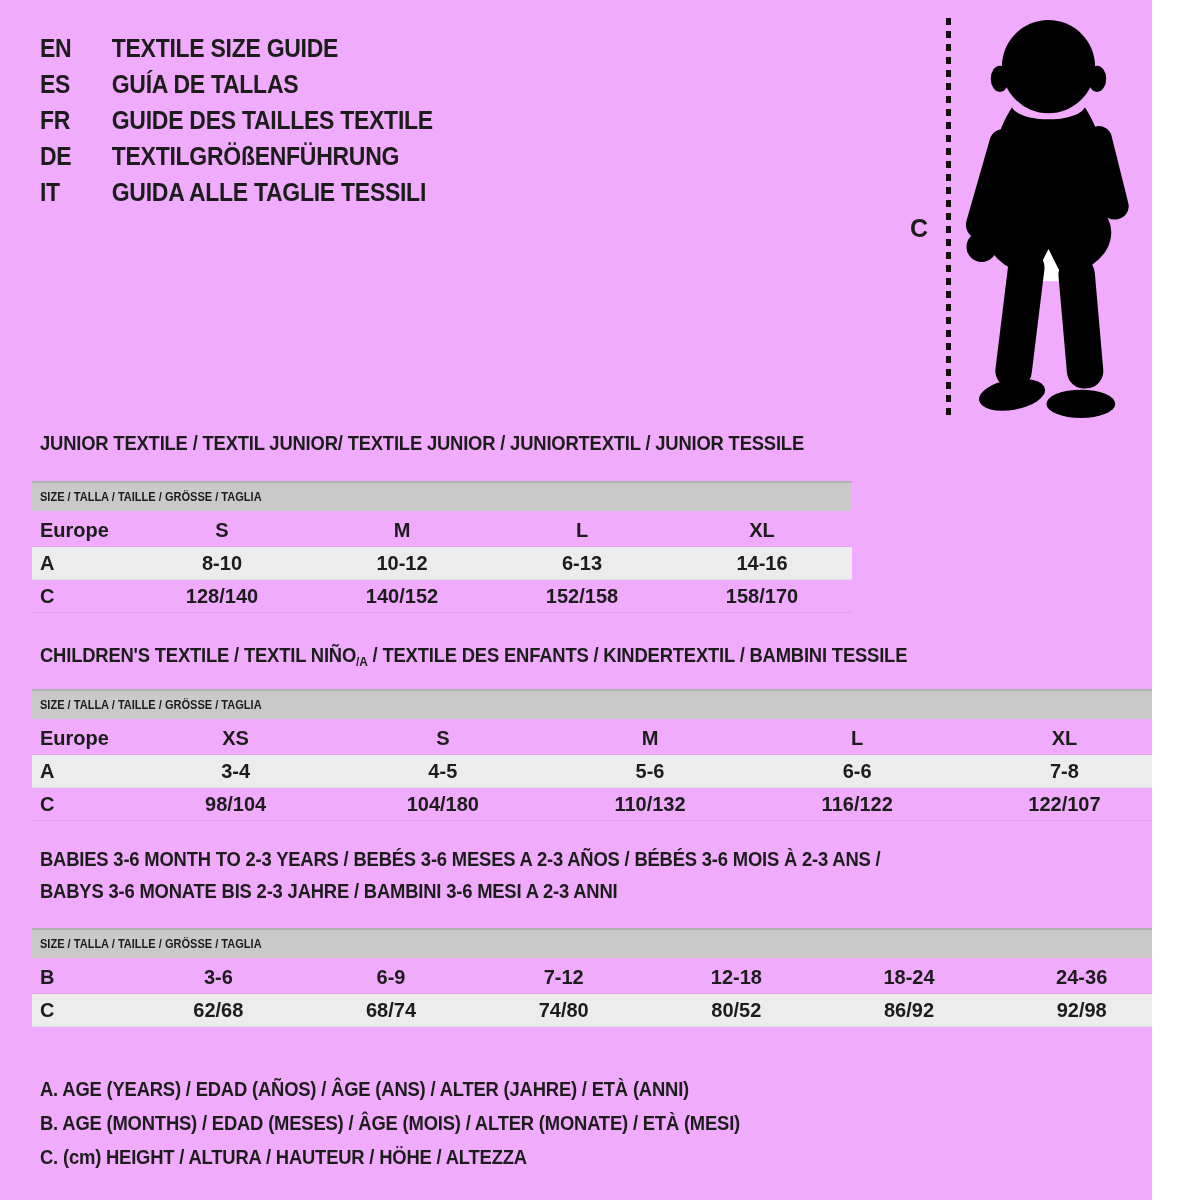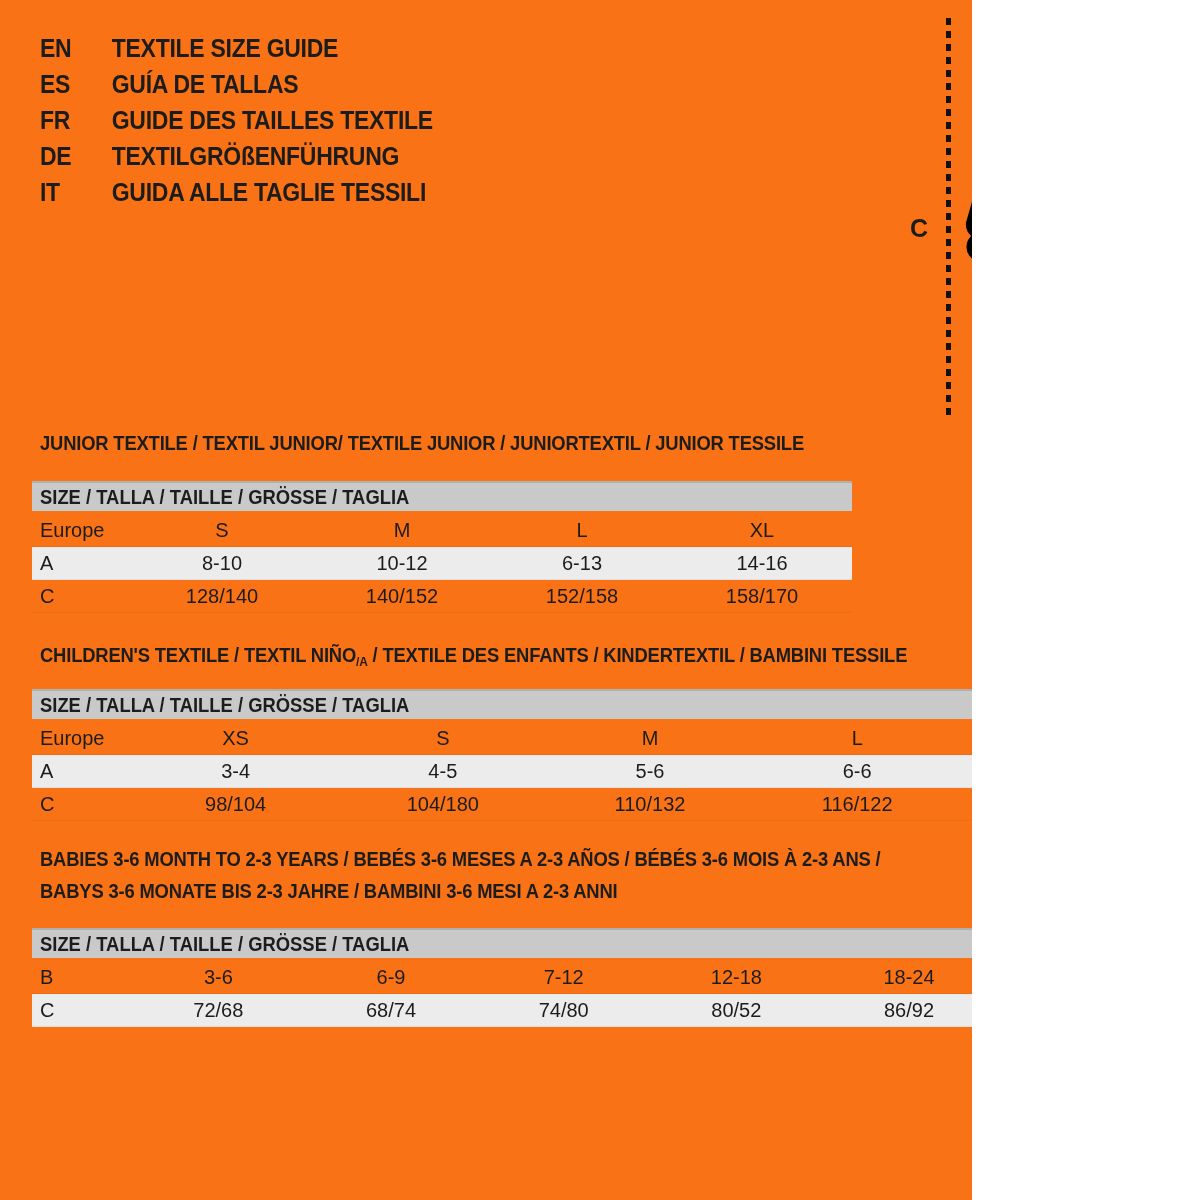--- a/index.html
+++ b/index.html
@@ -1,17 +1,17 @@
 <!DOCTYPE html>
 <html><head>
 <meta charset="utf-8">
 <style>
   html,body{margin:0;padding:0;background:#fff;}
   .page{
-    position:relative;width:972px;height:1200px;background:#f97316;
+    position:relative;width:1152px;height:1200px;background:#f0abfc;
     font-family:"Liberation Sans",sans-serif;color:#1c1c1c;overflow:hidden;
   }
   .cond{transform:scaleX(.92);transform-origin:0 50%;}
   .cond-inline{display:inline-block;transform:scaleX(.92);transform-origin:0 50%;}
 
   
   .lang-block{position:absolute;top:30px;left:40px;}
   .lang-row{display:flex;height:36px;align-items:center;font-weight:bold;font-size:25px;letter-spacing:-0.3px;}
   .lang-code{width:78px;flex:0 0 78px;}
   .lang-label{white-space:nowrap;}
@@ -27,24 +27,24 @@
   
   .sec-title{position:absolute;left:40px;font-size:20px;font-weight:bold;white-space:nowrap;letter-spacing:-0.2px;}
   .sub{font-size:13px;vertical-align:-4px;}
 
   
   .size-table{position:absolute;left:32px;}
   .w-junior{width:820px;}
   .w-wide{width:1136px;}
   .size-bar{
     height:30px;background:#c9c9c9;border-top:2px solid #b0b0b0;
-    display:flex;align-items:center;font-weight:bold;font-size:20px;
+    display:flex;align-items:center;font-weight:bold;font-size:12px;
     padding-left:8px;margin-bottom:3px;box-sizing:border-box;
   }
-  .trow{display:flex;height:32px;align-items:center;font-weight:normal;font-size:20px;border-bottom:1px solid rgba(0,0,0,0.05);}
+  .trow{display:flex;height:32px;align-items:center;font-weight:bold;font-size:20px;border-bottom:1px solid rgba(0,0,0,0.05);}
   .trow.shaded{background:#ececec;}
   .tlabel{width:100px;flex:0 0 100px;padding-left:8px;box-sizing:border-box;}
   .tcell{flex:1;text-align:center;}
 
   
   .legend{position:absolute;left:40px;top:1072px;font-weight:bold;font-size:20px;letter-spacing:-0.2px;}
   .legend-line{height:34px;line-height:34px;white-space:nowrap;}
 </style>
 </head>
 <body>
@@ -163,23 +163,28 @@
       <div class="tlabel">B</div>
       <div class="tcell">3-6</div>
       <div class="tcell">6-9</div>
       <div class="tcell">7-12</div>
       <div class="tcell">12-18</div>
       <div class="tcell">18-24</div>
       <div class="tcell">24-36</div>
     </div>
     <div class="trow shaded">
       <div class="tlabel">C</div>
-      <div class="tcell">72/68</div>
+      <div class="tcell">62/68</div>
       <div class="tcell">68/74</div>
       <div class="tcell">74/80</div>
       <div class="tcell">80/52</div>
       <div class="tcell">86/92</div>
       <div class="tcell">92/98</div>
     </div>
   </div>
 
+  <div class="legend">
+    <div class="legend-line cond">A. AGE (YEARS) / EDAD (AÑOS) / ÂGE (ANS) / ALTER (JAHRE) / ETÀ (ANNI)</div>
+    <div class="legend-line cond">B. AGE (MONTHS) / EDAD (MESES) / ÂGE (MOIS) / ALTER (MONATE) / ETÀ (MESI)</div>
+    <div class="legend-line cond">C. (cm) HEIGHT / ALTURA / HAUTEUR / HÖHE / ALTEZZA</div>
+  </div>
 
 </div>
 
 </body></html>

